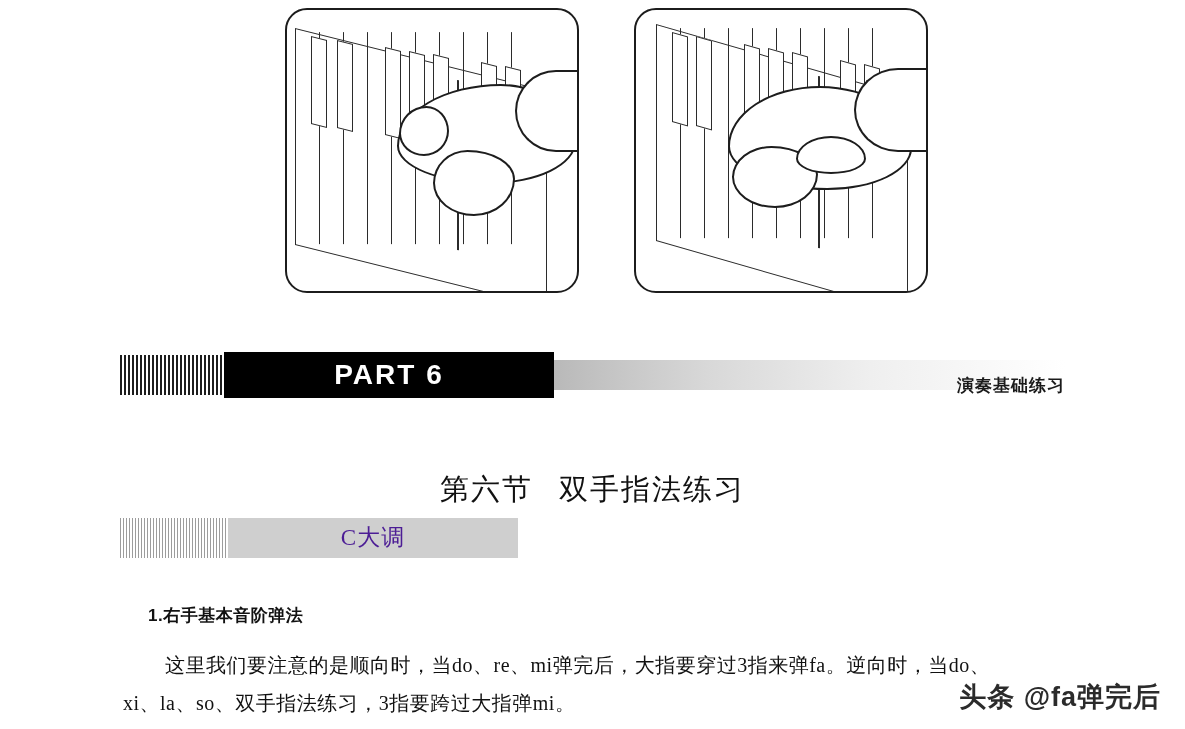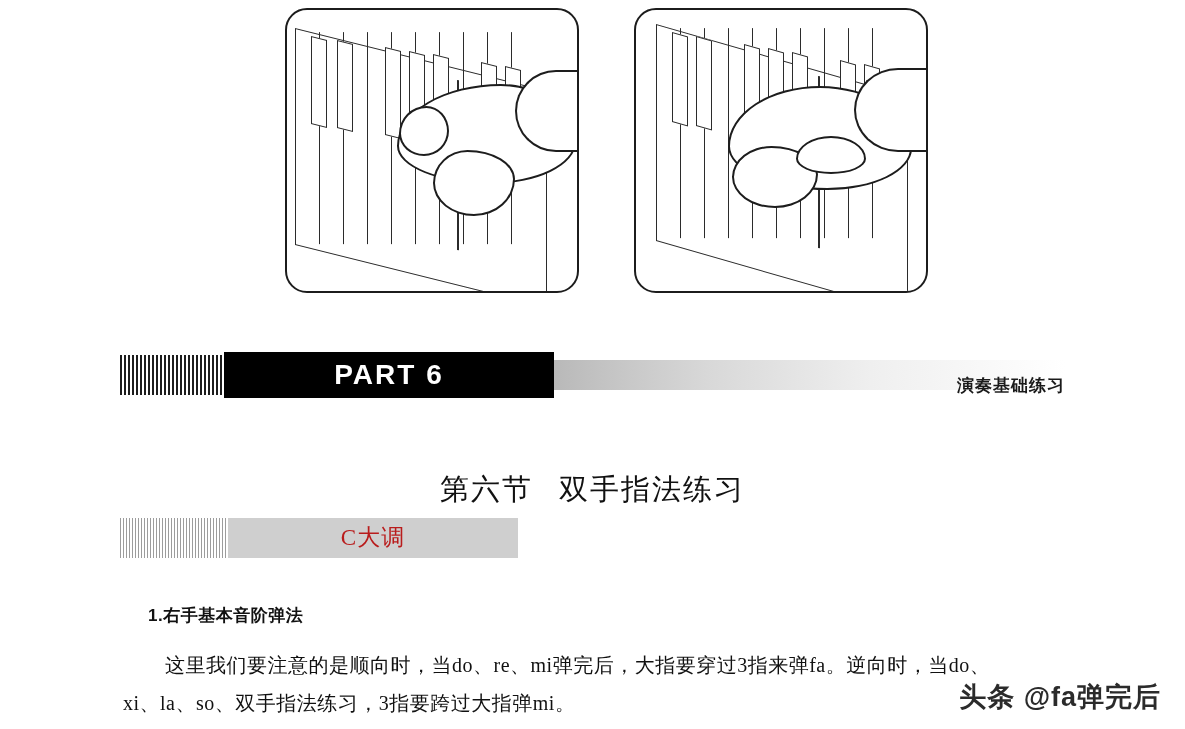--- a/index.html
+++ b/index.html
@@ -144,21 +144,21 @@
     width: 290px; height: 40px;
     background: #cfcfcf;
   }
   .keybar-label {
     position: absolute;
     left: 108px; top: 0;
     width: 290px; height: 40px;
     line-height: 40px;
     text-align: center;
     font-size: 23px;
-    color: #b91c1c;
+    color: #4c1d95;
     letter-spacing: 1px;
   }
 
   
   .subhead {
     position: absolute;
     left: 148px;
     top: 604px;
     font-family: "Liberation Sans", sans-serif;
     font-weight: bold;

